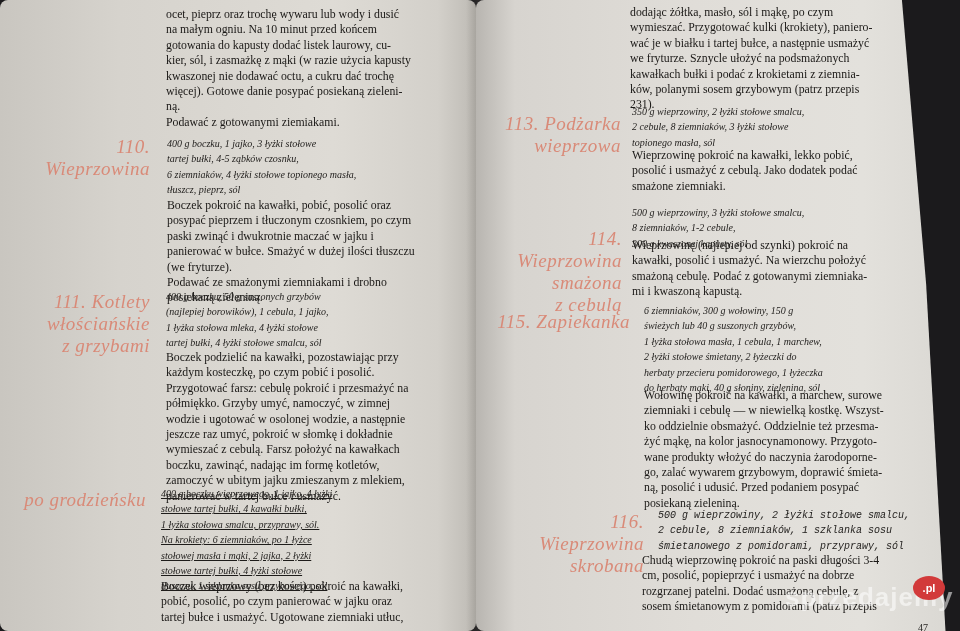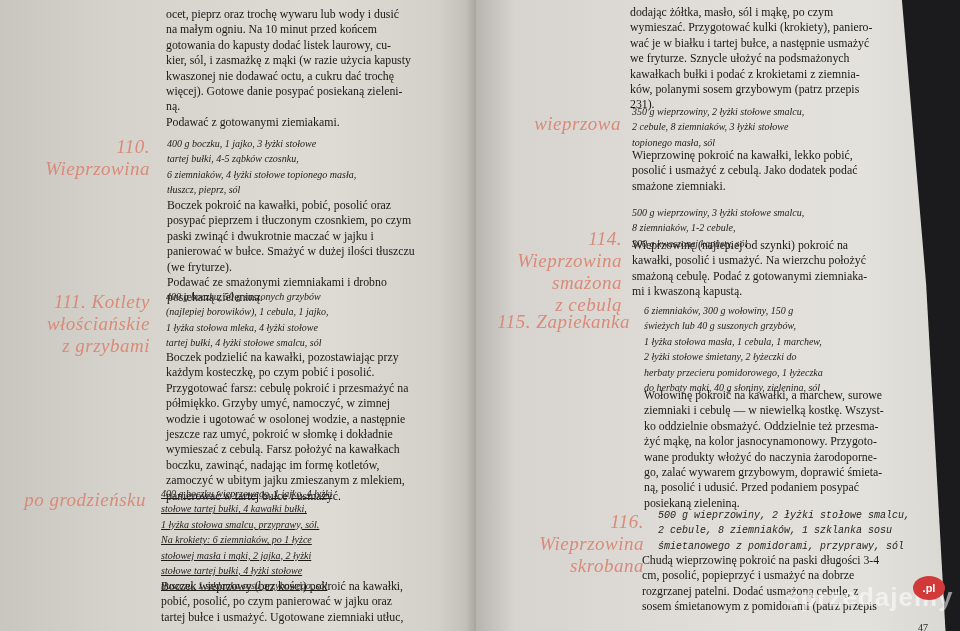--- a/index.html
+++ b/index.html
@@ -3,21 +3,21 @@
 <meta charset="utf-8">
 <style>
   html, body { margin: 0; padding: 0; }
   body {
     width: 960px; height: 631px; overflow: hidden; position: relative;
     background: #1b1a1c;
     font-family: "Liberation Serif", "DejaVu Serif", serif;
   }
   .spread { position: absolute; inset: 0; }
   .page {
-    position: absolute; top: 0; height: 631px; overflow: hidden;
+    position: absolute; top: 0; height: 631px; overflow: hidden; border-radius: 8px;
   }
   .page-left {
     left: 0; width: 476px;
     background: linear-gradient(90deg, #c9c6c0 0%, #d6d3cd 25%, #dedbd5 70%, #d3d0ca 92%, #bdbab4 100%);
   }
   .page-right {
     left: 476px; width: 484px;
     background: linear-gradient(90deg, #b8b5b0 0%, #d7d4cf 8%, #e0ddd8 45%, #e3e1dc 80%, #d9d7d2 100%);
     clip-path: polygon(0 0, 88% 0, 93% 45%, 97% 100%, 0 100%);
   }
@@ -138,20 +138,21 @@
     <div class="body" style="left:154px; top:5px; width:272px;">dodając żółtka, masło, sól i mąkę, po czym
 wymieszać. Przygotować kulki (krokiety), paniero-
 wać je w białku i tartej bułce, a następnie usmażyć
 we fryturze. Sznycle ułożyć na podsmażonych
 kawałkach bułki i podać z krokietami z ziemnia-
 ków, polanymi sosem grzybowym (patrz przepis
 231).</div>
 
     <div class="recipe">
       <div class="title" style="left:0px; top:113px; width:145px;">
+        <span>113. Podżarka</span>
         <span>wieprzowa</span>
       </div>
       <div class="ingredients" style="left:156px; top:104px; width:290px;">350 g wieprzowiny, 2 łyżki stołowe smalcu,
 2 cebule, 8 ziemniaków, 3 łyżki stołowe
 topionego masła, sól</div>
       <div class="body" style="left:156px; top:148px; width:272px;">Wieprzowinę pokroić na kawałki, lekko pobić,
 posolić i usmażyć z cebulą. Jako dodatek podać
 smażone ziemniaki.</div>
     </div>
 

